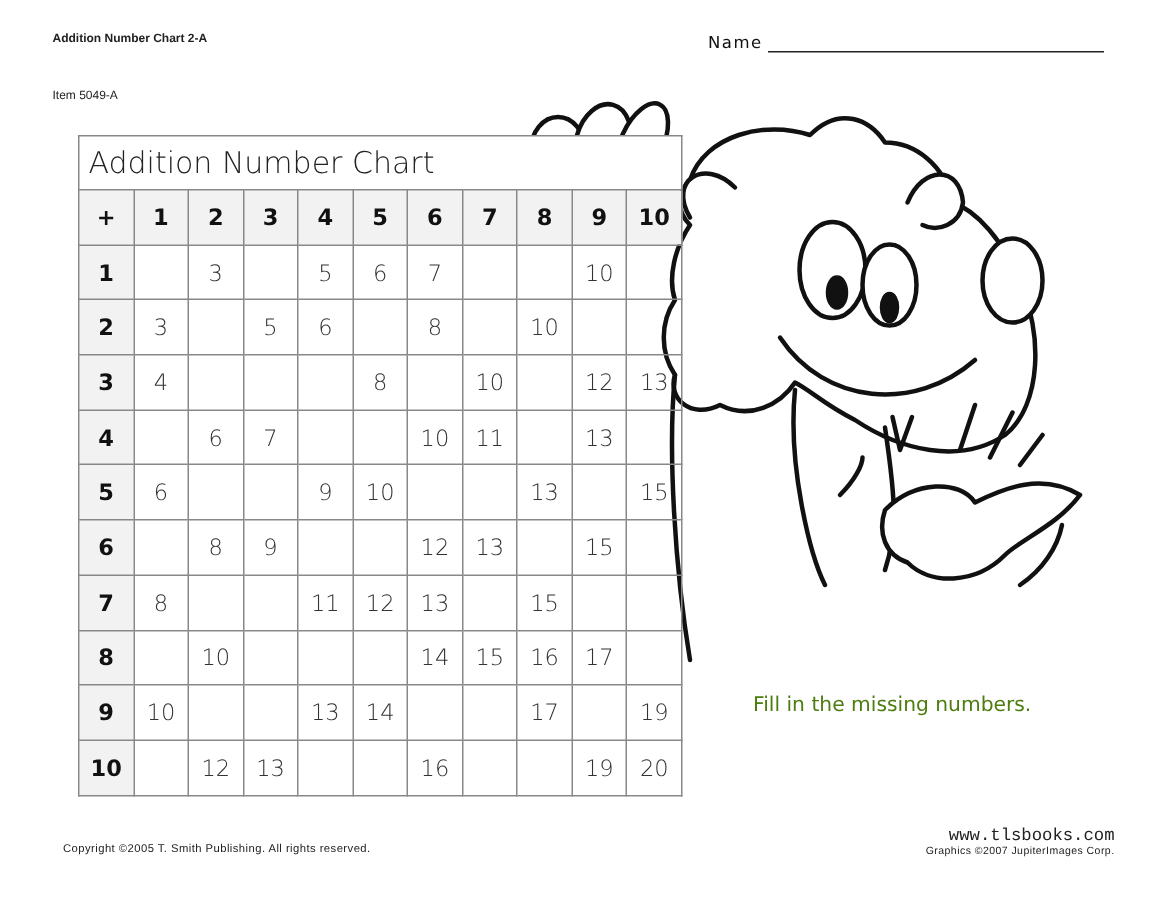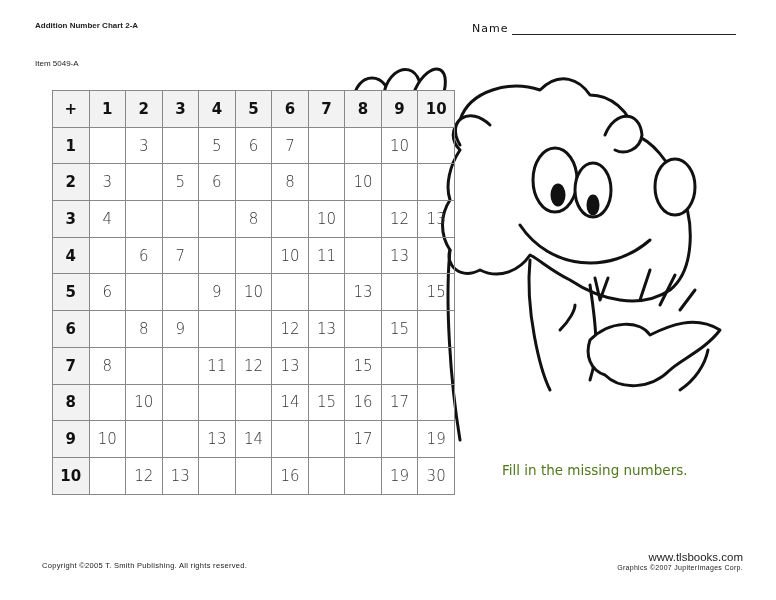--- a/index.html
+++ b/index.html
@@ -11,21 +11,21 @@
   .name-label { font-size:11px; letter-spacing:1px; color:#111; }
   .name-line { width:224px; border-bottom:1px solid #222; margin-left:4px; height:12px; }
   .sheet { position:absolute; left:52px; top:90px; width:403px; }
   .chart-title { height:35px; border:1px solid #888; border-bottom:none; font-size:20px; color:#222; line-height:35px; padding-left:6px; background:#fff; font-family:"DejaVu Sans", sans-serif; font-weight:300; }
   table { border-collapse:collapse; width:403px; table-layout:fixed; }
   td { border:1px solid #888; height:35.7px; text-align:center; font-size:15px; color:#333; padding:0; font-family:"DejaVu Sans", sans-serif; font-weight:300; }
   td.head { background:#f2f2f2; font-weight:bold; color:#111; font-size:15px; }
   .bear { position:absolute; left:350px; top:50px; width:400px; height:400px; }
   .instructions { position:absolute; left:502px; top:462px; font-size:13.5px; color:#4d7c0f; }
   .copyright { position:absolute; left:42px; top:561px; font-size:7.5px; color:#222; font-family:"Liberation Sans", sans-serif; letter-spacing:0.3px; }
-  .website { position:absolute; right:33px; top:551px; font-size:11.5px; color:#222; font-family:Liberation Sans, sans-serif; text-align:right; }
+  .website { position:absolute; right:33px; top:551px; font-size:11.5px; color:#222; font-family:Liberation Mono, monospace; text-align:right; }
   .graphics { position:absolute; right:33px; top:564px; font-size:7px; color:#222; font-family:"Liberation Sans", sans-serif; letter-spacing:0.3px; }
 </style>
 </head>
 <body>
 
 <div id="hdr-title" class="hdr-small">Addition Number Chart 2-A</div>
 <div id="hdr-item" class="hdr-small">Item 5049-A</div>
 
 <div class="name-wrap">
   <span class="name-label">Name</span>
@@ -60,20 +60,21 @@
   <path d="M240,290 C260,270 290,270 300,285 C320,275 345,265 370,280 C355,300 330,310 320,320 C300,340 270,340 255,325 C240,320 235,305 240,290 Z" fill="#fff"></path>
   <path d="M290,250 L300,220 M310,255 L325,225 M330,260 L345,240"></path>
 
   <path d="M330,340 C345,330 355,315 358,300"></path>
   <path d="M210,280 C220,270 225,260 225,255"></path>
 
   <path d="M100,200 C95,250 100,330 110,390"></path>
 </svg>
 
 <div class="sheet">
+  <div class="chart-title">Addition Number Chart</div>
   <table>
     <tbody id="tbody">
       <tr>
         <td class="head">+</td>
         <td class="head">1</td>
         <td class="head">2</td>
         <td class="head">3</td>
         <td class="head">4</td>
         <td class="head">5</td>
         <td class="head">6</td>
@@ -203,21 +204,21 @@
           <td class="head">10</td>
           <td></td>
           <td>12</td>
           <td>13</td>
           <td></td>
           <td></td>
           <td>16</td>
           <td></td>
           <td></td>
           <td>19</td>
-          <td>30</td>
+          <td>20</td>
         </tr>
       </tbody>
   </table>
 </div>
 
 <div class="instructions">Fill in the missing numbers.</div>
 
 <div class="copyright">Copyright ©2005 T. Smith Publishing. All rights reserved.</div>
 <div class="website">www.tlsbooks.com</div>
 <div class="graphics">Graphics ©2007 JupiterImages Corp.</div>

